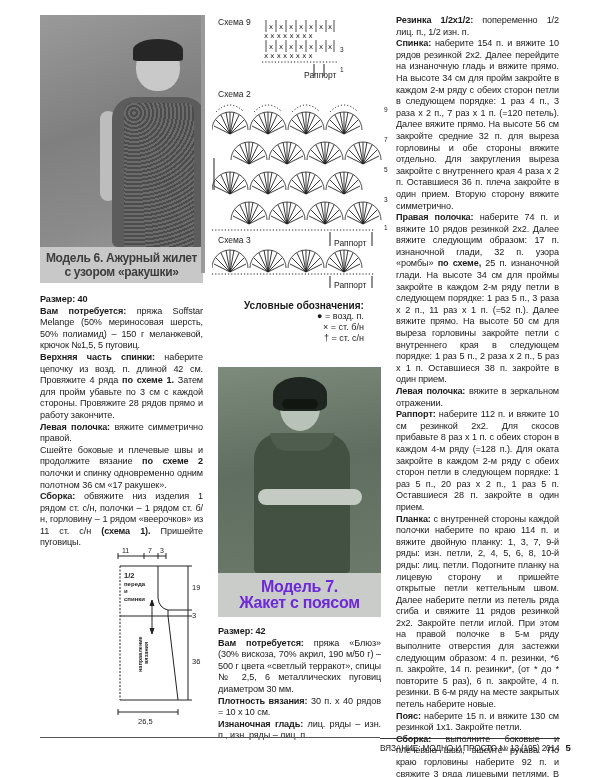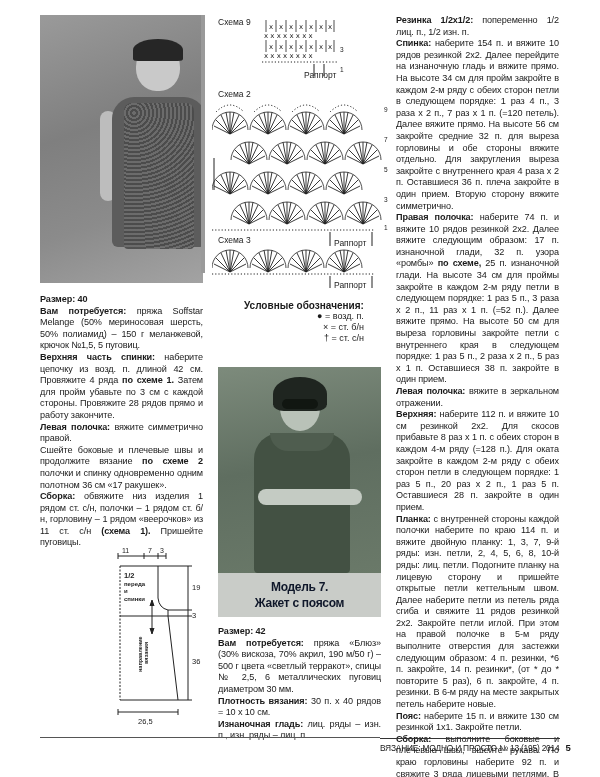--- a/index.html
+++ b/index.html
@@ -5,21 +5,21 @@
   * { box-sizing: border-box; margin: 0; padding: 0; }
   html, body { width: 600px; height: 777px; background: #ffffff; overflow: hidden; }
   body { position: relative; font-family: "Liberation Sans", sans-serif; color: #1a1a1a; }
   .abs { position: absolute; }
   .txt { font-size: 9.1px; line-height: 11.6px; text-align: justify; letter-spacing: -0.1px; }
   .txt b { font-weight: bold; }
   .para { margin: 0; }
   .photo1 { left: 40px; top: 15px; width: 163px; height: 268px; background: linear-gradient(160deg,#9a9a9a 0%,#7f7f7f 40%,#8b8b8b 70%,#a3a3a3 100%); overflow: hidden; }
   .photo1-caption { position: absolute; left: 0; bottom: 0; width: 100%; height: 36px; background: #c8c8c8; text-align: center; font-weight: bold; font-size: 12px; line-height: 14px; color: #3d3d3d; padding-top: 4px; letter-spacing: -0.3px; }
   .photo2 { left: 218px; top: 367px; width: 163px; height: 250px; background: linear-gradient(170deg,#7d8b7c 0%,#5f6e60 40%,#6e7d6c 100%); overflow: hidden; }
-  .photo2-caption { position: absolute; left: 0; bottom: 0; width: 100%; height: 44px; background: #c9ccc8; text-align: center; font-weight: bold; font-size: 12px; line-height: 16px; color: #0f172a; padding-top: 6px; letter-spacing: -0.3px; }
+  .photo2-caption { position: absolute; left: 0; bottom: 0; width: 100%; height: 44px; background: #c9ccc8; text-align: center; font-weight: bold; font-size: 16px; line-height: 16px; color: #6d28d9; padding-top: 6px; letter-spacing: -0.3px; }
   .figure { position: absolute; }
   .head1 { left: 96px; top: 28px; width: 44px; height: 48px; border-radius: 50% 50% 46% 46%; background: #c9c9c9; }
   .hair1 { left: 93px; top: 24px; width: 50px; height: 22px; border-radius: 50% 50% 10% 10%; background: #262626; }
   .body1 { left: 72px; top: 82px; width: 94px; height: 150px; border-radius: 22px 22px 6px 6px; background: #5c5c5c; }
   .vest1 { left: 84px; top: 88px; width: 70px; height: 146px; border-radius: 8px 8px 4px 4px; background: repeating-radial-gradient(circle at 10px 10px,#6d6d6d 0 2px,#4a4a4a 2px 4px); opacity: .9; }
   .arm1l { left: 60px; top: 96px; width: 16px; height: 90px; border-radius: 8px; background: #bdbdbd; }
   .arm1r { left: 160px; top: 96px; width: 16px; height: 120px; border-radius: 8px; background: #bdbdbd; }
   .head2 { left: 62px; top: 18px; width: 40px; height: 46px; border-radius: 50%; background: #b9c2b8; }
   .hair2 { left: 55px; top: 10px; width: 54px; height: 34px; border-radius: 50% 50% 20% 20%; background: #1f2520; }
   .glasses2 { left: 64px; top: 32px; width: 36px; height: 10px; border-radius: 5px; background: #111611; }
@@ -39,20 +39,24 @@
 </head>
 <body>
 
 <div class="abs photo1">
   <div class="figure arm1l"></div>
   <div class="figure arm1r"></div>
   <div class="figure body1"></div>
   <div class="figure vest1"></div>
   <div class="figure head1"></div>
   <div class="figure hair1"></div>
+  <div class="photo1-caption">
+    <div>Модель 6. Ажурный жилет</div>
+    <div>с узором «ракушки»</div>
+  </div>
 </div>
 <div class="abs sep-bar"></div>
 
 <div class="abs schema-label" style="left:218px; top:17px;">Схема 9</div>
 <svg class="abs" style="left:262px; top:16px;" width="90" height="62">
   <g stroke="#222" stroke-width="0.8" fill="none">
 
     <g id="s1row">
       <line x1="4" y1="4" x2="4" y2="16"></line>
         <line x1="14" y1="4" x2="14" y2="16"></line>
@@ -248,21 +252,21 @@
   <p class="para"><b>Вам потребуется:</b><span> пряжа «Блюз» (30% вискоза, 70% акрил, 190 м/50 г) – 500 г цвета «светлый терракот», спицы № 2,5, 6 металлических пуговиц диаметром 30 мм.</span></p>
   <p class="para"><b>Плотность вязания:</b><span> 30 п. х 40 рядов = 10 х 10 см.</span></p>
   <p class="para"><b>Изнаночная гладь:</b><span> лиц. ряды – изн. п., изн. ряды – лиц. п.</span></p>
 </div>
 
 <div class="abs txt" style="left:396px; top:15px; width:163px;">
   <p class="para"><b>Резинка 1/2х1/2:</b><span> попеременно 1/2 лиц. п., 1/2 изн. п.</span></p>
   <p class="para"><b>Спинка:</b><span> наберите 154 п. и вяжите 10 рядов резинкой 2х2. Далее перейдите на изнаночную гладь и вяжите прямо. На высоте 34 см для пройм закройте в каждом 2-м ряду с обеих сторон петли в следующем порядке: 1 раз 4 п., 3 раза х 2 п., 7 раз х 1 п. (=120 петель). Далее вяжите прямо. На высоте 56 см закройте средние 32 п. для выреза горловины и обе стороны вяжите отдельно. Для закругления выреза закройте с внутреннего края 4 раза х 2 п. Оставшиеся 36 п. плеча закройте в один прием. Вторую сторону вяжите симметрично.</span></p>
   <p class="para"><b>Правая полочка:</b><span> наберите 74 п. и вяжите 10 рядов резинкой 2х2. Далее вяжите следующим образом: 17 п. изнаночной глади, 32 п. узора «ромбы» </span><b>по схеме,</b><span> 25 п. изнаночной глади. На высоте 34 см для проймы закройте в каждом 2-м ряду петли в следующем порядке: 1 раз 5 п., 3 раза х 2 п., 11 раз х 1 п. (=52 п.). Далее вяжите прямо. На высоте 50 см для выреза горловины закройте петли с внутреннего края в следующем порядке: 1 раз 5 п., 2 раза х 2 п., 5 раз х 1 п. Оставшиеся 38 п. закройте в один прием.</span></p>
   <p class="para"><b>Левая полочка:</b><span> вяжите в зеркальном отражении.</span></p>
-  <p class="para"><b>Верхняя:</b><span> наберите 112 п. и вяжите 10 см резинкой 2х2. Для скосов прибавьте 8 раз х 1 п. с обеих сторон в каждом 4-м ряду (=128 п.). Для оката закройте в каждом 2-м ряду с обеих сторон петли в следующем порядке: 1 раз 5 п., 20 раз х 2 п., 1 раз 5 п. Оставшиеся 28 п. закройте в один прием.</span></p>
+  <p class="para"><b>Раппорт:</b><span> наберите 112 п. и вяжите 10 см резинкой 2х2. Для скосов прибавьте 8 раз х 1 п. с обеих сторон в каждом 4-м ряду (=128 п.). Для оката закройте в каждом 2-м ряду с обеих сторон петли в следующем порядке: 1 раз 5 п., 20 раз х 2 п., 1 раз 5 п. Оставшиеся 28 п. закройте в один прием.</span></p>
   <p class="para"><b>Планка:</b><span> с внутренней стороны каждой полочки наберите по краю 114 п. и вяжите двойную планку: 1, 3, 7, 9-й ряды: изн. петли, 2, 4, 5, 6, 8, 10-й ряды: лиц. петли. Подогните планку на лицевую сторону и пришейте открытые петли кеттельным швом. Далее наберите петли из петель ряда сгиба и свяжите 11 рядов резинкой 2х2. Закройте петли иглой. При этом на правой полочке в 5-м ряду выполните отверстия для застежки следующим образом: 4 п. резинки, *6 п. закройте, 14 п. резинки*, (от * до * повторите 5 раз), 6 п. закройте, 4 п. резинки. В 6-м ряду на месте закрытых петель наберите новые.</span></p>
   <p class="para"><b>Пояс:</b><span> наберите 15 п. и вяжите 130 см резинкой 1х1. Закройте петли.</span></p>
   <p class="para"><b>Сборка:</b><span> выполните боковые и плечевые швы, вшейте рукава. По краю горловины наберите 92 п. и свяжите 3 ряда лицевыми петлями. В следующем ряду из каждой петли (кроме кромочных) вывяжите 3 (1 лиц. п., накид, 1 лиц. п.) и вяжите 45 рядов резинкой 2х2. Все петли закройте по рисунку. Пришейте пуговицы.</span></p>
 </div>
 
 <div class="abs footer-line-left"></div>
 <div class="abs footer-line"></div>
 <div class="abs footer">
   <span>ВЯЗАНИЕ: МОДНО И ПРОСТО № 13 (195) 2014</span><span class="pg">5</span>
 </div>

